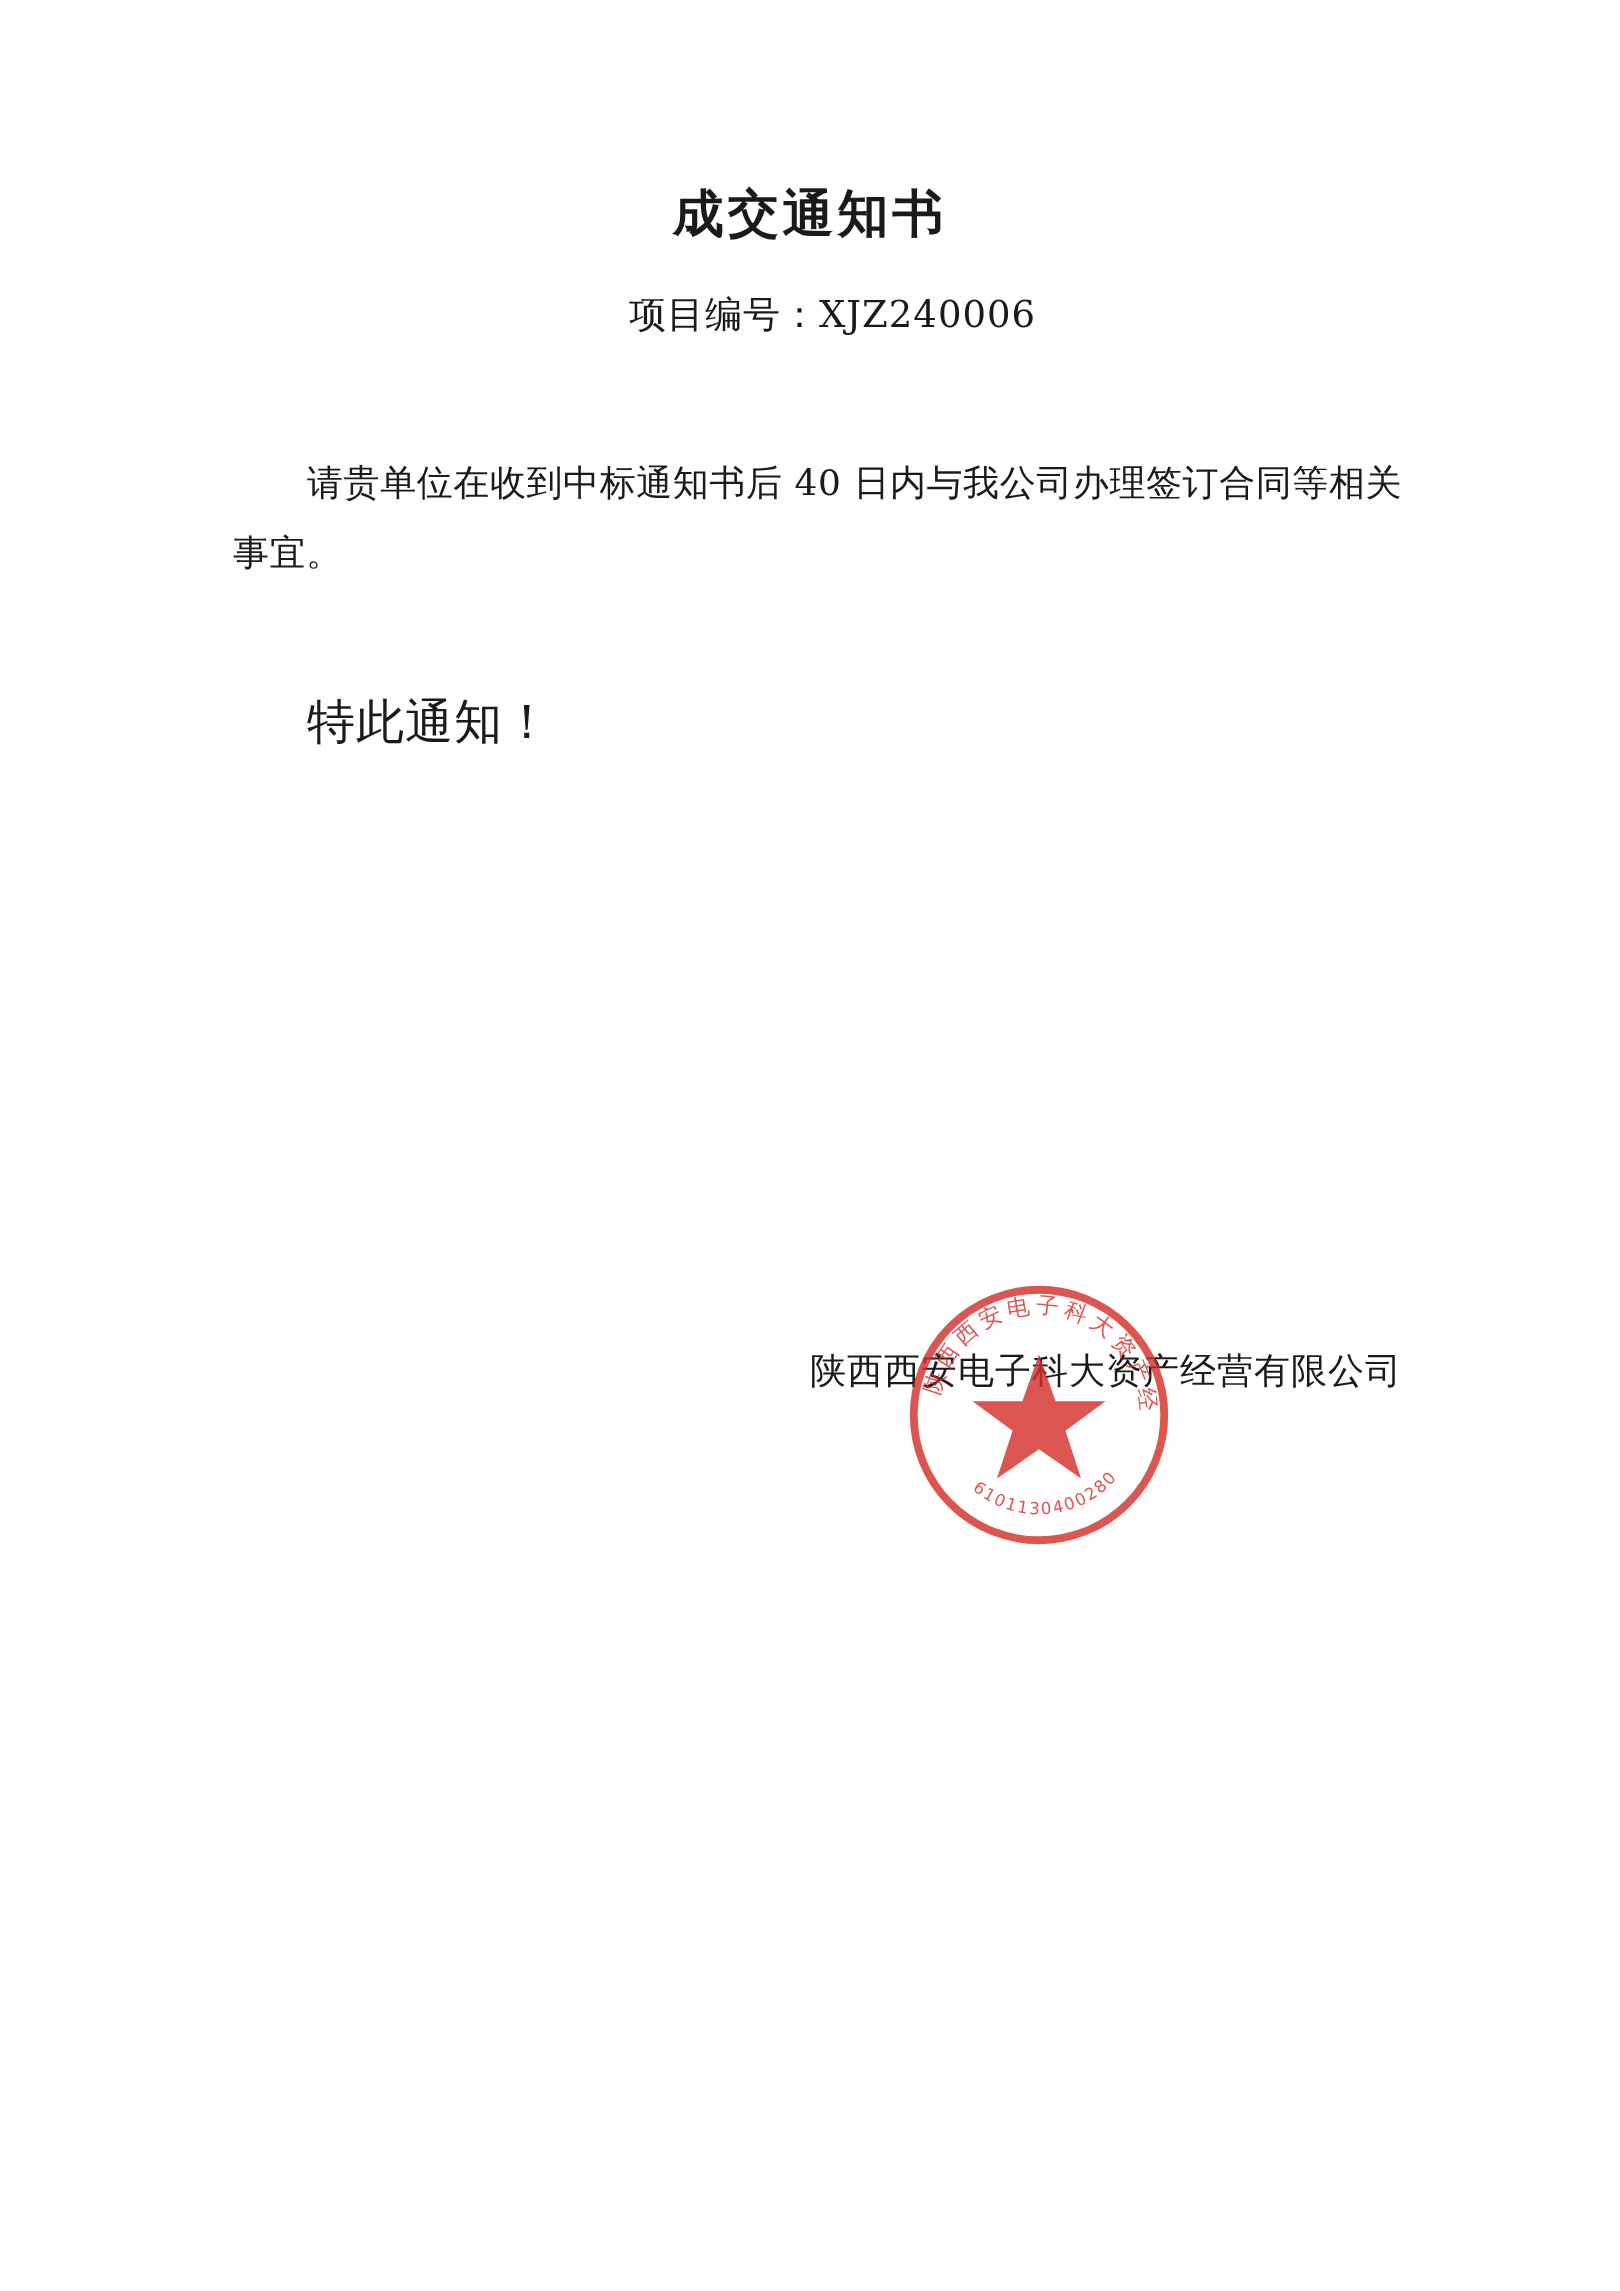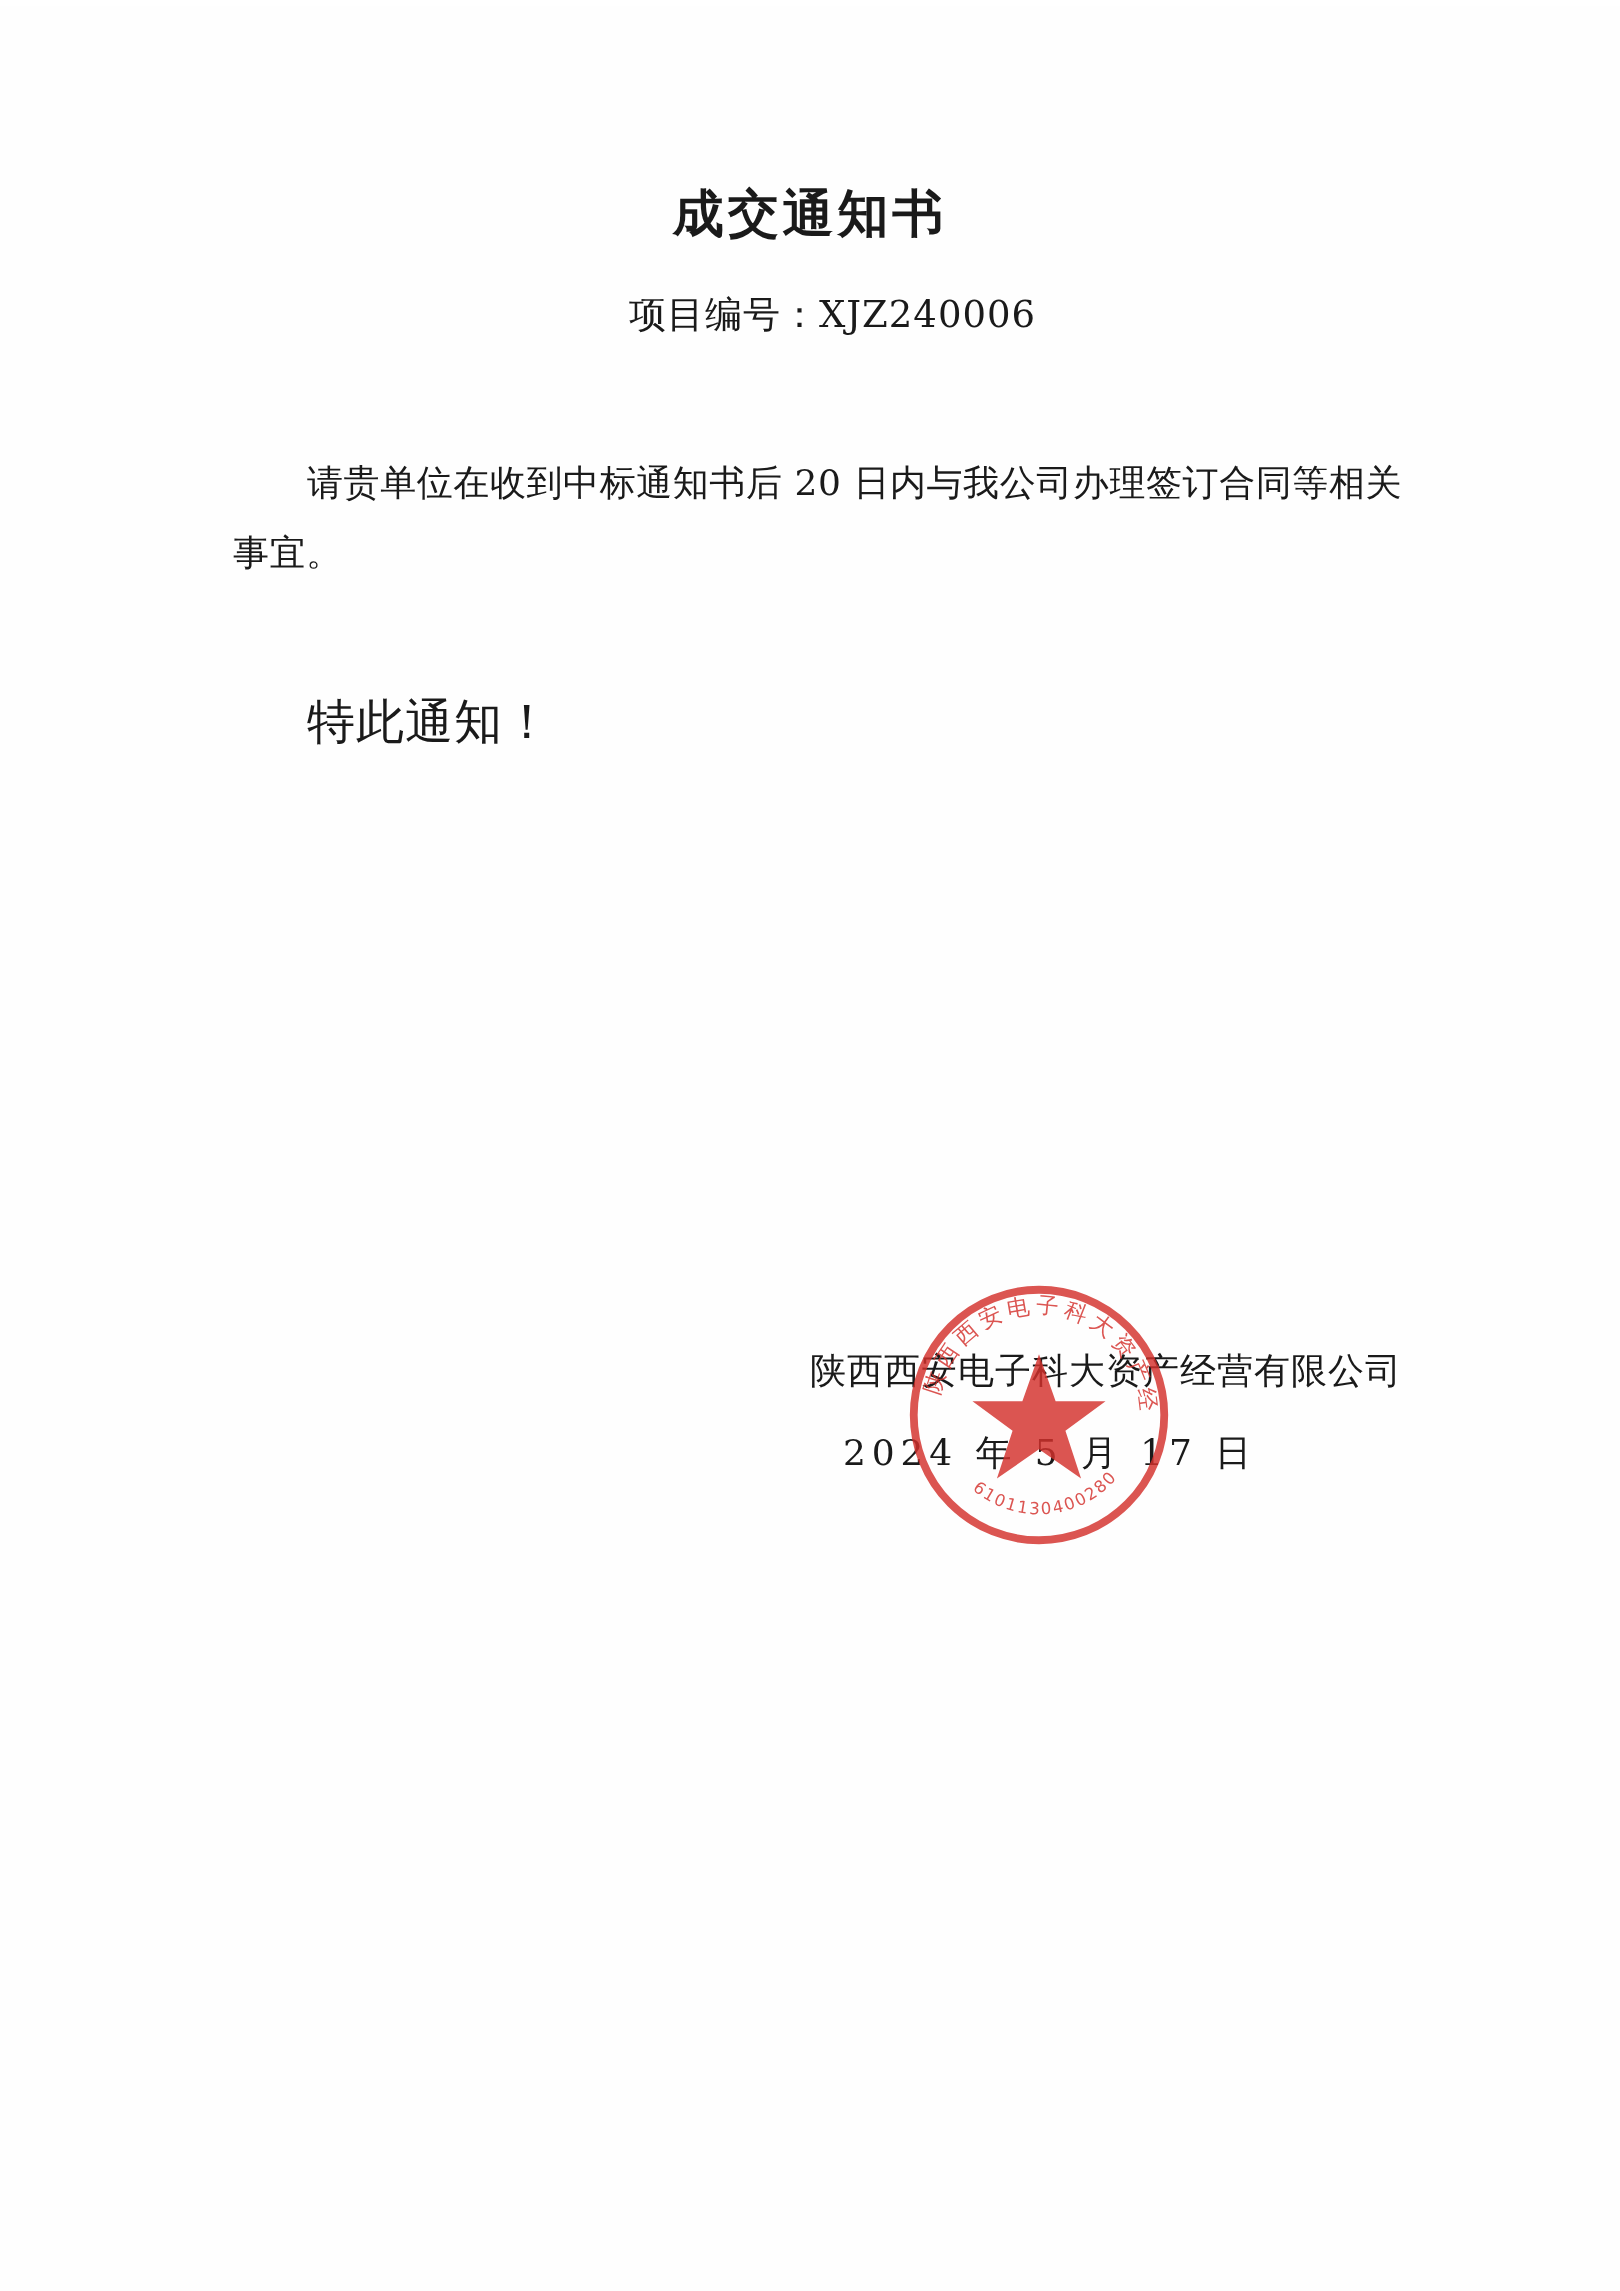--- a/index.html
+++ b/index.html
@@ -104,28 +104,27 @@
 
 <div class="page">
 
   <div class="doc-title">成交通知书</div>
 
   <div class="doc-subtitle">项目编号：XJZ240006</div>
 
   <div class="body-block">
 
 
-    <div class="para para-gap">请贵单位在收到中标通知书后 20 日内与我公司办理签订合同等相关事宜。</div>
+    <div class="para para-gap">请贵单位在收到中标通知书后 40 日内与我公司办理签订合同等相关事宜。</div>
 
     <div class="notice-line">特此通知！</div>
   </div>
 
   <div class="signature-block">
     <div class="sign-company">陕西西安电子科大资产经营有限公司</div>
-    <div class="sign-date">2024 年 5 月 17 日</div>
   </div>
 
   <div class="seal">
     <svg viewBox="0 0 280 280" xmlns="http://www.w3.org/2000/svg">
       <circle cx="140" cy="140" r="128" fill="none" stroke="#d4302c" stroke-width="8"></circle>
       <path d="M140 78 L157 126 L208 126 L167 156 L183 205 L140 175 L97 205 L113 156 L72 126 L123 126 Z" fill="#d4302c"></path>
       <defs>
         <path id="arcTop" d="M 140,140 m -104,0 a 104,104 0 1,1 208,0" fill="none"></path>
         <path id="arcBottom" d="M 48,186 a 104,104 0 0,0 184,0" fill="none"></path>
       </defs>

